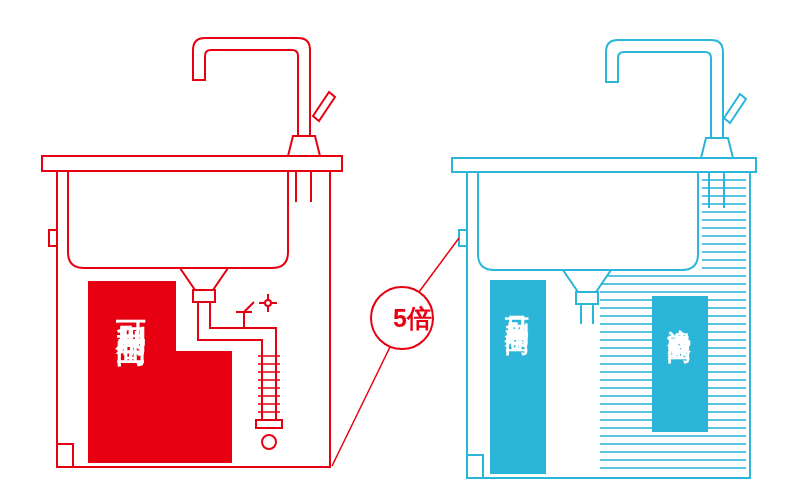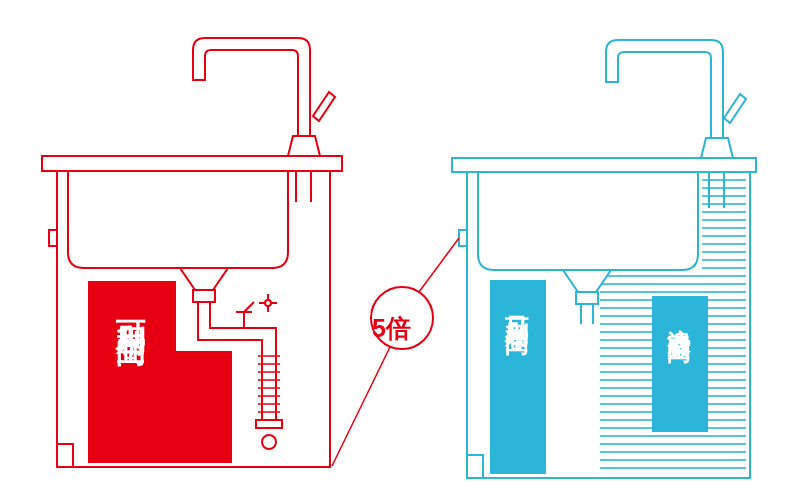--- a/index.html
+++ b/index.html
@@ -32,26 +32,25 @@
     font-weight:700;
     line-height:1;
     user-select:none;
   }
   .vlabel.big{font-size:30px;letter-spacing:4px;}
   .vlabel.small{font-size:24px;letter-spacing:3px;}
 
   #multiplier-label{
     position:absolute;
     left:372px;top:303px;width:60px;height:30px;
-    text-align:left;
+    text-align:right;
     font-size:25px;font-weight:700;
     color:var(--red,#e60012);
     line-height:30px;
     user-select:none;
-    margin-top:10px;
   }
 </style>
 </head>
 <body>
 
 <div id="stage">
 
   <svg width="790" height="486" viewBox="0 0 790 486">
     <defs>
       <pattern id="hatch" width="8" height="8" patternUnits="userSpaceOnUse">

